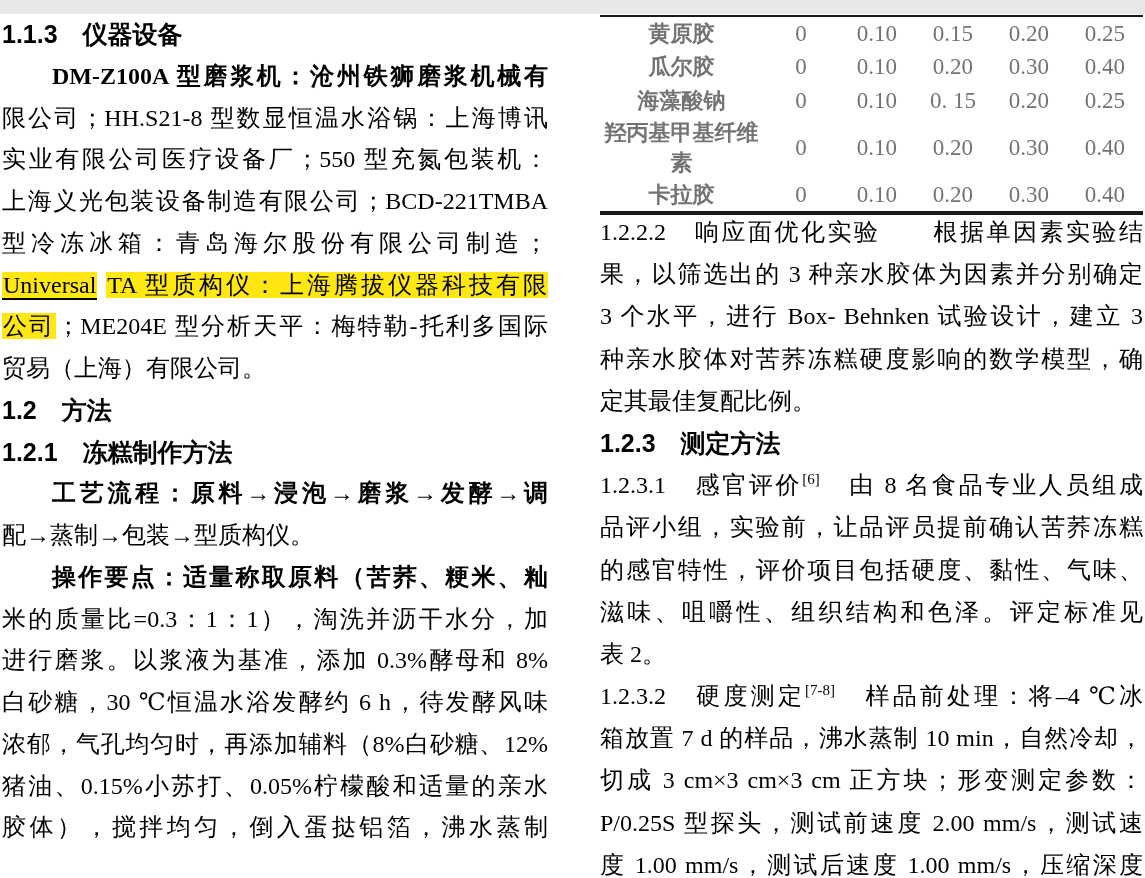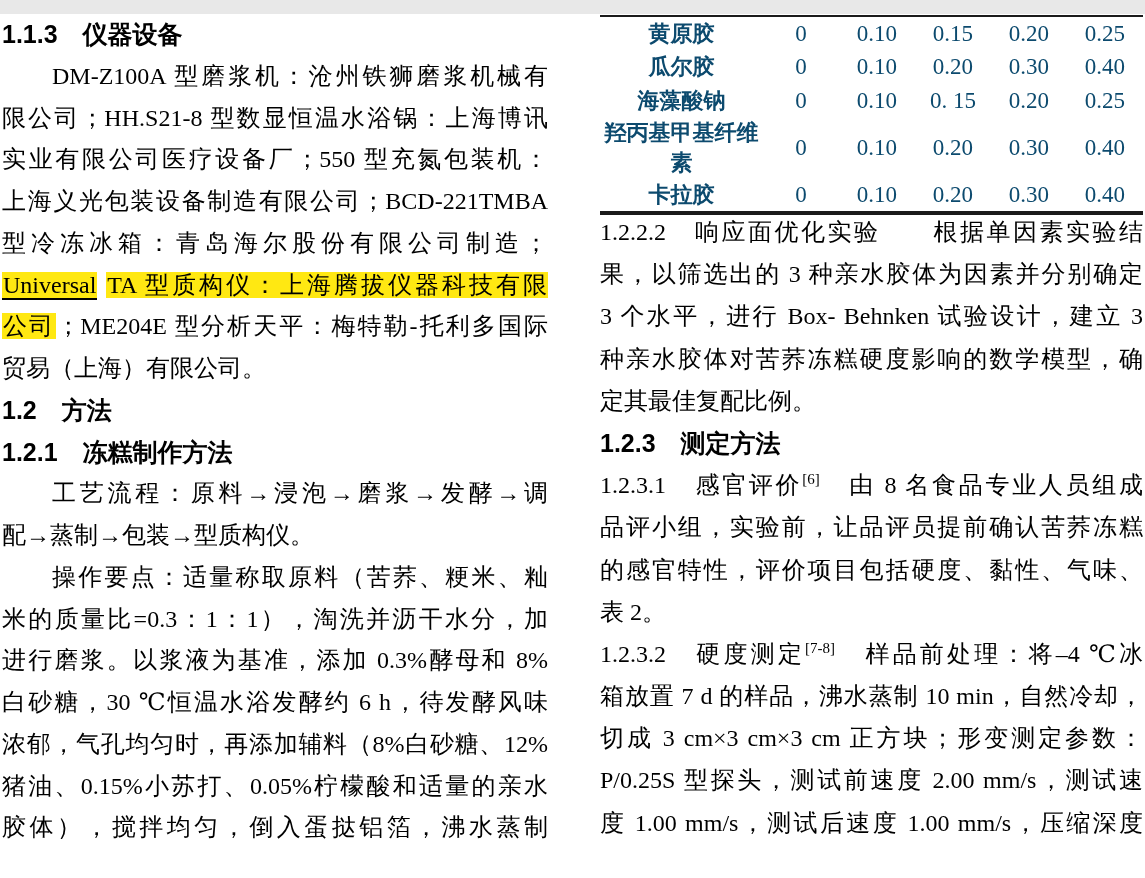--- a/index.html
+++ b/index.html
@@ -19,40 +19,40 @@
   .line{
     height:41.75px;line-height:41.75px;
     font-size:24px;
     white-space:normal;
     overflow:hidden;
   }
   .col-right .textblock{position:absolute;left:0;top:197px;width:543px;}
   .col-right .line{height:42.2px;line-height:42.2px;}
 
   .line.justify{text-align:justify;text-align-last:justify;}
-  .line.indent{text-indent:50px;}
+  .line.indent{text-indent:50px;font-weight:bold;}
   .line.heading{
     font-family:"Liberation Sans","DejaVu Sans",sans-serif;
     font-weight:bold;font-size:25px;
   }
   .seg{white-space:pre-wrap;}
   .seg.b{font-weight:bold;}
   .seg.hl{background:var(--hl,#ffe812);padding:0 1px;}
   .seg.u{border-bottom:2px solid #000;}
   .seg.sup{vertical-align:super;font-size:15px;line-height:0;}
 
   .tbl{
     position:absolute;left:0;top:1px;width:543px;
     border-collapse:collapse;table-layout:fixed;
     border-top:2px solid #1a1a1a;
     border-bottom:4px solid #1a1a1a;
   }
   .tbl td{
     height:33.6px;padding:0;text-align:center;
-    font-size:23px;color:#0c4a6e;
+    font-size:23px;color:#737373;
     font-family:"Liberation Serif","DejaVu Serif",serif;
   }
   .tbl td.lbl{
     font-family:"Liberation Sans","DejaVu Sans",sans-serif;
     font-weight:bold;font-size:22px;
   }
 </style>
 </head>
 <body>
 
@@ -127,20 +127,21 @@
     <div class="textblock" id="rightCol">
         <div class="line justify"><span class="seg">1.2.2.2　响应面优化实验　　根据单因素实验结</span></div>
         <div class="line justify"><span class="seg">果，以筛选出的 3 种亲水胶体为因素并分别确定</span></div>
         <div class="line justify"><span class="seg">3 个水平，进行 Box- Behnken 试验设计，建立 3</span></div>
         <div class="line justify"><span class="seg">种亲水胶体对苦荞冻糕硬度影响的数学模型，确</span></div>
         <div class="line"><span class="seg">定其最佳复配比例。</span></div>
         <div class="line heading"><span class="seg b">1.2.3　测定方法</span></div>
         <div class="line justify"><span class="seg">1.2.3.1　感官评价</span><span class="seg sup">[6]</span><span class="seg">　由 8 名食品专业人员组成</span></div>
         <div class="line justify"><span class="seg">品评小组，实验前，让品评员提前确认苦荞冻糕</span></div>
         <div class="line justify"><span class="seg">的感官特性，评价项目包括硬度、黏性、气味、</span></div>
+        <div class="line justify"><span class="seg">滋味、咀嚼性、组织结构和色泽。评定标准见</span></div>
         <div class="line"><span class="seg">表 2。</span></div>
         <div class="line justify"><span class="seg">1.2.3.2　硬度测定</span><span class="seg sup">[7-8]</span><span class="seg">　样品前处理：将–4 ℃冰</span></div>
         <div class="line justify"><span class="seg">箱放置 7 d 的样品，沸水蒸制 10 min，自然冷却，</span></div>
         <div class="line justify"><span class="seg">切成 3 cm×3 cm×3 cm 正方块；形变测定参数：</span></div>
         <div class="line justify"><span class="seg">P/0.25S 型探头，测试前速度 2.00 mm/s，测试速</span></div>
         <div class="line justify"><span class="seg">度 1.00 mm/s，测试后速度 1.00 mm/s，压缩深度</span></div>
       </div>
   </div>
 </div>
 

